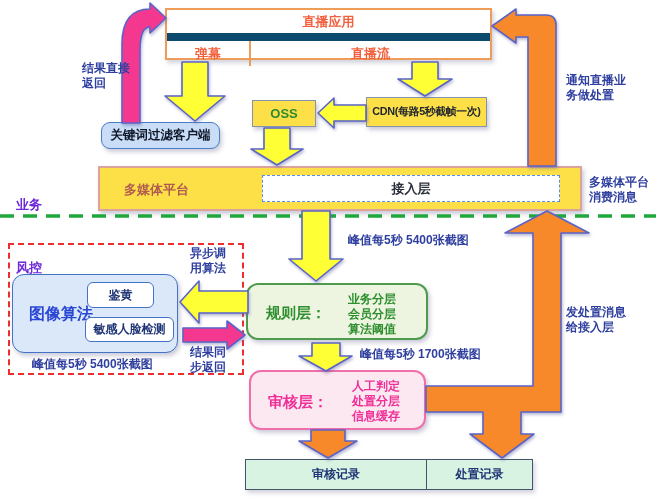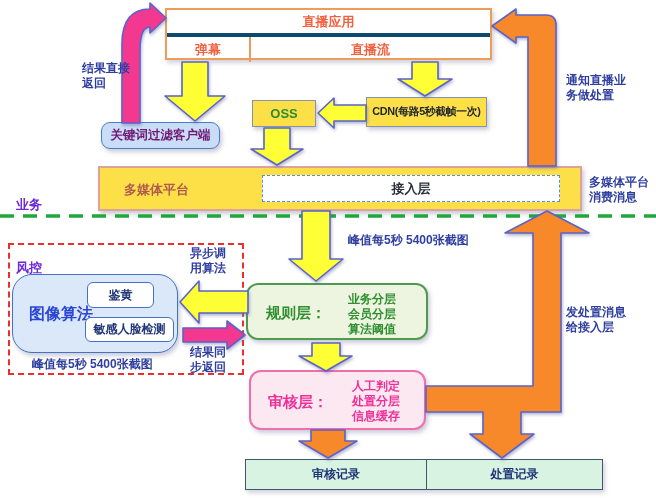--- a/index.html
+++ b/index.html
@@ -5,51 +5,51 @@
   html,body{margin:0;padding:0;background:#fff;}
   #canvas{position:relative;width:656px;height:498px;background:#fff;overflow:hidden;
           font-family:"Liberation Sans","DejaVu Sans",sans-serif;}
   .abs{position:absolute;}
   .box{position:absolute;display:flex;align-items:center;justify-content:center;
        background:#fde047;box-sizing:border-box;}
   .shadow{box-shadow:2px 3px 4px rgba(110,110,150,.35);}
   
   .liveapp{left:165px;top:8px;width:327px;height:52px;border:2px solid #ed9c59;background:#fff;
            box-sizing:border-box;box-shadow:2px 3px 4px rgba(110,110,150,.3);}
-  .liveapp .r1{height:23px;border-bottom:4px solid #0c4a6e;display:flex;align-items:center;justify-content:center;}
+  .liveapp .r1{height:23px;border-bottom:8px solid #0c4a6e;display:flex;align-items:center;justify-content:center;}
   .liveapp .r2{display:flex;height:25px;}
   .liveapp .c1{width:82px;border-right:2px solid #ed9c59;display:flex;align-items:center;justify-content:center;}
   .liveapp .c2{flex:1;display:flex;align-items:center;justify-content:center;}
   .orange-t{color:#f4603d;font-weight:bold;font-size:13px;}
   
   .oss{left:252px;top:100px;width:64px;height:27px;border:1.5px solid #8593ad;
        color:#2e8b33;font-weight:bold;font-size:13px;}
   .cdn{left:366px;top:97px;width:121px;height:30px;border:1.5px solid #8593ad;
        color:#22262e;font-size:10.8px;font-weight:bold;letter-spacing:-.3px;}
   .keyword{left:101px;top:122px;width:119px;height:27px;border:1.5px solid #4a7cc9;border-radius:9px;
-           background:#c9def6;color:#701a75;font-weight:bold;font-size:12.5px;}
+           background:#c9def6;color:#0f172a;font-weight:bold;font-size:12.5px;}
   .multimedia{left:98px;top:166px;width:484px;height:45px;border:2px solid #dba39a;}
   .multimedia .mtitle{position:absolute;left:24px;top:13px;color:#b05a50;font-weight:bold;font-size:13px;}
   .access{left:262px;top:175px;width:298px;height:27px;border:1.6px dashed #5b8bef;
           color:#2a2f3a;font-weight:bold;font-size:13px;background:#fff;}
   .riskbox{left:8px;top:243px;width:236px;height:132px;border:2.5px dashed #ee2d2d;background:transparent;}
-  .imgalgo{left:12px;top:274px;width:166px;height:79px;border:1.5px solid #4472c4;border-radius:20px;
+  .imgalgo{left:12px;top:274px;width:166px;height:79px;border:1.5px solid #4472c4;border-radius:12px;
            background:#dbe8f9;justify-content:flex-start;}
   .imgalgo .atitle{position:absolute;left:16px;top:29px;color:#2a46d4;font-weight:bold;font-size:16px;}
   .inner{position:absolute;display:flex;align-items:center;justify-content:center;background:#fff;
          border:1.5px solid #4472c4;border-radius:6px;color:#1f3575;font-weight:bold;font-size:12px;box-sizing:border-box;}
   .rules{left:246px;top:283px;width:182px;height:57px;border:2.5px solid #4e9a4e;border-radius:12px;
          background:#edf5e1;}
   .rules .rtitle{position:absolute;left:18px;top:19px;color:#2f8f2f;font-weight:bold;font-size:15px;}
   .rules .ritems{position:absolute;left:100px;top:7px;color:#2f8f2f;font-size:12px;font-weight:bold;line-height:15px;white-space:pre-line;}
   .review{left:249px;top:370px;width:177px;height:60px;border:2.5px solid #f06eaa;border-radius:12px;
           background:#fce8f0;}
   .review .vtitle{position:absolute;left:17px;top:21px;color:#ef2e97;font-weight:bold;font-size:15px;}
   .review .vitems{position:absolute;left:101px;top:7px;color:#ef2e97;font-size:12px;font-weight:bold;line-height:15px;white-space:pre-line;}
-  .recwrap{left:245px;top:459px;width:358px;height:31px;display:flex;position:absolute;
+  .recwrap{left:245px;top:459px;width:288px;height:31px;display:flex;position:absolute;
            border:1.5px solid #44546a;background:#d9f3e2;box-sizing:border-box;box-shadow:2px 3px 4px rgba(110,110,150,.3);}
   .rec1{width:181px;border-right:1.5px solid #44546a;display:flex;align-items:center;justify-content:center;
         color:#1f3575;font-weight:bold;font-size:12px;box-sizing:border-box;}
   .rec2{flex:1;display:flex;align-items:center;justify-content:center;color:#1f3575;font-weight:bold;font-size:12px;}
   
   .lbl{position:absolute;color:#2f3f9f;font-weight:bold;font-size:12px;line-height:1.28;white-space:pre-line;z-index:6;}
   .lbl.big{font-size:15px;white-space:nowrap;}
   .zone{position:absolute;color:#6d28d9;font-weight:bold;font-size:13px;z-index:6;}
   svg.arrows{position:absolute;left:0;top:0;z-index:5;pointer-events:none;}
   svg .arr{stroke:#5a64c8;stroke-width:1.6;stroke-linejoin:round;}
@@ -119,20 +119,21 @@
   <div class="lbl" style="left:566px;top:73px;">通知直播业
 务做处置</div>
   <div class="lbl" style="left:589px;top:175px;">多媒体平台
 消费消息</div>
   <div class="lbl" style="left:348px;top:233px;white-space:nowrap;">峰值每5秒 5400张截图</div>
   <div class="lbl" style="left:190px;top:246px;">异步调
 用算法</div>
   <div class="lbl" style="left:190px;top:345px;">结果同
 步返回</div>
   <div class="lbl" style="left:32px;top:357px;white-space:nowrap;">峰值每5秒 5400张截图</div>
+  <div class="lbl" style="left:360px;top:347px;white-space:nowrap;">峰值每5秒 1700张截图</div>
   <div class="lbl" style="left:566px;top:305px;">发处置消息
 给接入层</div>
 
   <svg class="arrows" width="656" height="498" viewBox="0 0 656 498">
 
     <line x1="0" y1="216" x2="656" y2="216" stroke-width="3.5" stroke-dasharray="14 9" stroke="#1fa73c"></line>
 
     <g class="shadowed">
 
       <polygon class="arr" points="182,62 208,62 208,96 225,96 195,121 165,96 182,96" fill="#ffff35"></polygon>

